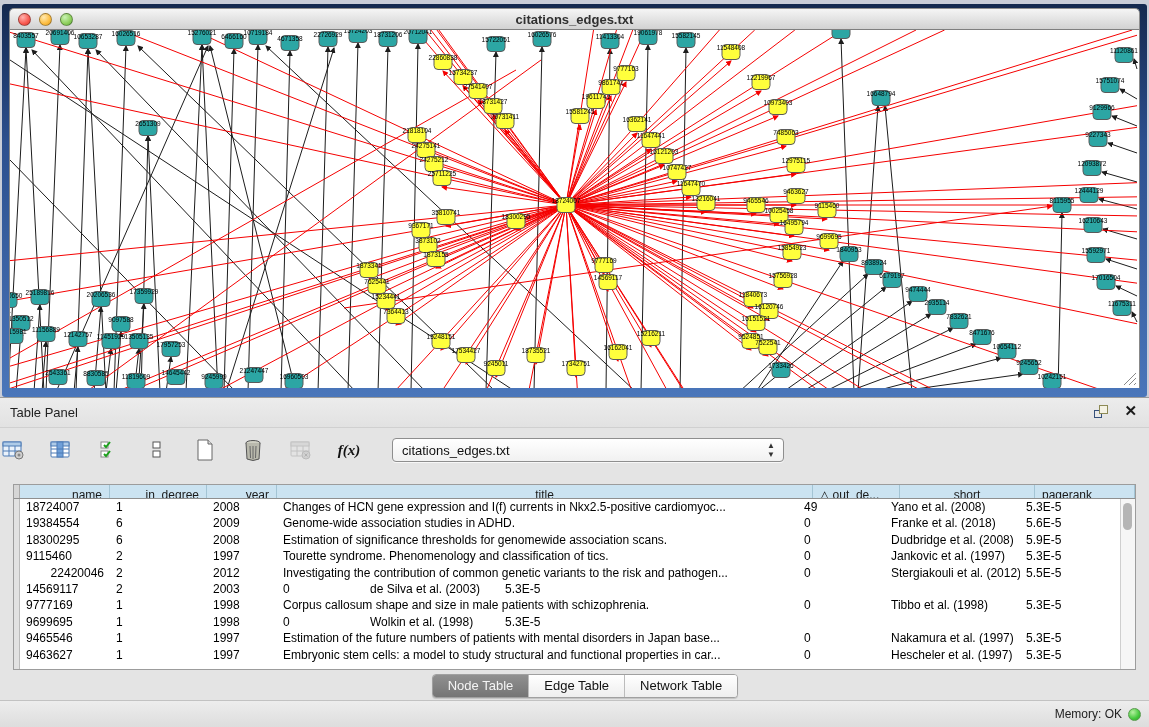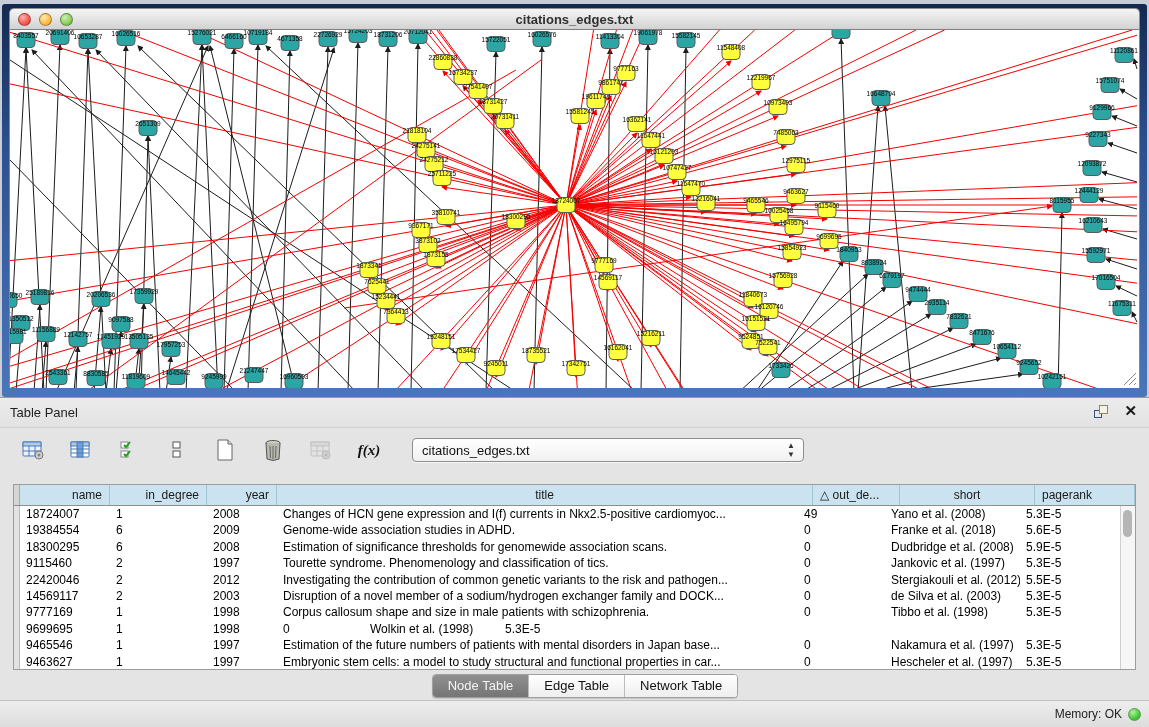--- a/index.html
+++ b/index.html
@@ -41,38 +41,38 @@
   .splitter-grip { position:absolute; top:-1px; left:565px; font-size:9px; color:#444; line-height:8px; }
   .tp-header { height:30px; position:relative; border-bottom:1px solid #d0d0d0;
     background:linear-gradient(#ececec,#e2e2e2); }
   .tp-title { position:absolute; left:10px; top:7px; font-size:13px; color:#222; }
   .tp-header-icons { position:absolute; right:12px; top:6px; display:flex; gap:16px; align-items:center; }
   .float-icon { position:relative; width:14px; height:13px; }
   .float-icon .sq1 { position:absolute; left:0; bottom:0; width:8px; height:8px; border:1px solid #35507a; background:#e8e8e8; }
   .float-icon .sq2 { position:absolute; right:0; top:0; width:9px; height:9px; border:1px solid #8d8a55; background:#f4f2e4; }
   .close-x { font-size:15px; font-weight:bold; color:#1a1a1a; line-height:14px; cursor:default; }
 
-  .tp-toolbar { height:44px; display:flex; align-items:center; padding-left:20px; gap:22px; }
+  .tp-toolbar { height:44px; display:flex; align-items:center; gap:22px; }
   .tbtn { width:26px; height:26px; display:flex; align-items:center; justify-content:center; }
   .fx-glyph { font-family:"Liberation Serif", serif; font-style:italic; font-weight:bold; font-size:15px; color:#111; }
   .combo {
     width:392px; height:24px; margin-left:8px;
     border:1px solid #8e8e8e; border-radius:4px;
     background:linear-gradient(#ffffff,#f1f1f1);
     display:flex; align-items:center; position:relative;
     box-shadow:0 1px 0 rgba(255,255,255,.7);
   }
   .combo-text { font-size:13px; color:#111; padding-left:9px; }
   .combo-arrows { position:absolute; right:8px; top:2px; font-size:8px; color:#333; line-height:9px; text-align:center; }
 
   .table-wrap {
     position:absolute; left:13px; right:13px; top:86px; height:186px;
     border:1px solid #9c9c9c; background:#fff; display:flex; flex-direction:column;
   }
-  .grid-head { display:flex; height:21px; background:#cbe3f1; border-bottom:1px solid #8f8f8f; flex:none; }
+  .grid-head { display:flex; height:14px; background:#cbe3f1; border-bottom:1px solid #8f8f8f; flex:none; }
   .grid-head .gutter-cell { width:6px; background:#d6d6d6; border-right:1px solid #aaa; flex:none; }
   .hcell { font-size:12px; color:#1a1a1a; line-height:20px; padding:0 7px;
     border-right:1px solid #a3c4d4; white-space:nowrap; overflow:hidden; flex:none; }
   .grid-body { flex:1; position:relative; overflow:hidden; display:flex; }
   .body-gutter { width:6px; background:#e2e2e2; border-right:1px solid #bbb; flex:none; }
   .rows { flex:1; }
   .trow { display:flex; height:16.4px; }
   .tcell { font-size:12px; color:#000; line-height:16px; padding:0 6px;
     white-space:nowrap; overflow:hidden; flex:none; }
   .vscroll { width:15px; background:#f6f6f6; border-left:1px solid #cfcfcf; position:relative; flex:none; }
@@ -899,33 +899,32 @@
           <div class="trow">
             <div class="tcell" style="width: 90px;">9115460</div>
             <div class="tcell" style="width: 97px;">2</div>
             <div class="tcell" style="width: 70px;">1997</div>
             <div class="tcell" style="flex: 1 1 0%;">Tourette syndrome. Phenomenology and classification of tics.</div>
             <div class="tcell" style="width: 87px;">0</div>
             <div class="tcell" style="width: 135px;">Jankovic et al. (1997)</div>
             <div class="tcell" style="width: 100px;">5.3E-5</div>
           </div>
           <div class="trow">
-            <div class="tcell" style="width: 90px;">22420046</div>
+            <div class="tcell" style="width: 90px; text-align: right;">22420046</div>
             <div class="tcell" style="width: 97px;">2</div>
             <div class="tcell" style="width: 70px;">2012</div>
             <div class="tcell" style="flex: 1 1 0%;">Investigating the contribution of common genetic variants to the risk and pathogen...</div>
             <div class="tcell" style="width: 87px;">0</div>
             <div class="tcell" style="width: 135px;">Stergiakouli et al. (2012)</div>
             <div class="tcell" style="width: 100px;">5.5E-5</div>
           </div>
           <div class="trow">
             <div class="tcell" style="width: 90px;">14569117</div>
             <div class="tcell" style="width: 97px;">2</div>
             <div class="tcell" style="width: 70px;">2003</div>
-            <div class="tcell" style="flex: 1 1 0%;">Disruption of a novel member of a sodium/hydrogen exchanger family and DOCK...</div>
             <div class="tcell" style="width: 87px;">0</div>
             <div class="tcell" style="width: 135px;">de Silva et al. (2003)</div>
             <div class="tcell" style="width: 100px;">5.3E-5</div>
           </div>
           <div class="trow">
             <div class="tcell" style="width: 90px;">9777169</div>
             <div class="tcell" style="width: 97px;">1</div>
             <div class="tcell" style="width: 70px;">1998</div>
             <div class="tcell" style="flex: 1 1 0%;">Corpus callosum shape and size in male patients with schizophrenia.</div>
             <div class="tcell" style="width: 87px;">0</div>

